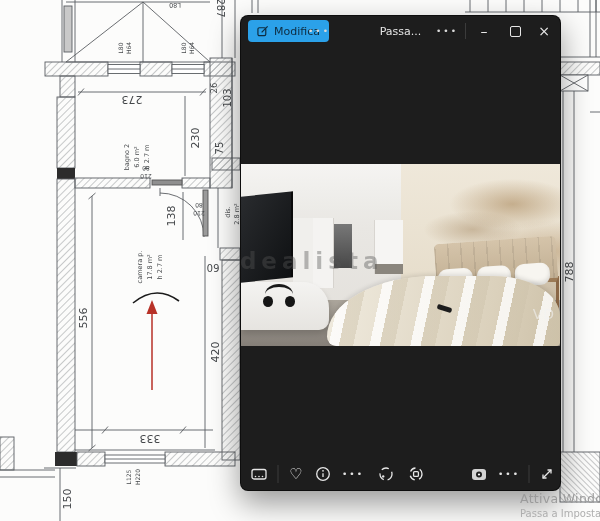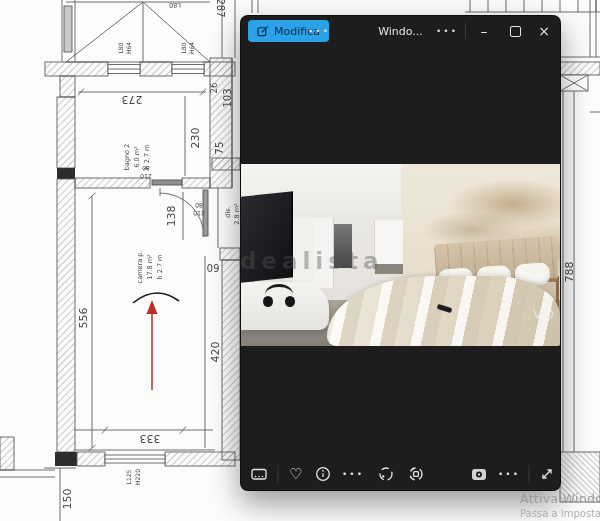--- a/index.html
+++ b/index.html
@@ -231,21 +231,21 @@
     <div class="titlebar">
       <div class="edit-btn">
         <svg width="12" height="12" viewBox="0 0 13 13">
           <rect x="1" y="3" width="8.5" height="8.5" rx="1.5" fill="none" stroke="#0e2c40" stroke-width="1.3"></rect>
           <line x1="5" y1="8" x2="11.5" y2="1.5" stroke="#0e2c40" stroke-width="1.4"></line>
         </svg>
         <span>Modifica</span>
       </div>
       <div class="more-dots" style="left:66px;">•••</div>
       <div class="window-title">
-        <span>Windo...</span>
+        <span>Passa...</span>
       </div>
       <div class="more-dots" style="left:194px;">•••</div>
       <div class="tb-sep" style="left:224px;"></div>
       <div class="winbtn" style="left:228px;font-size:14px;">–</div>
       <div class="winbtn" style="left:259px;">
           <span class="maxbox"></span>
         </div>
       <div class="winbtn" style="left:288px;font-size:14px;">×</div>
     </div>
 

